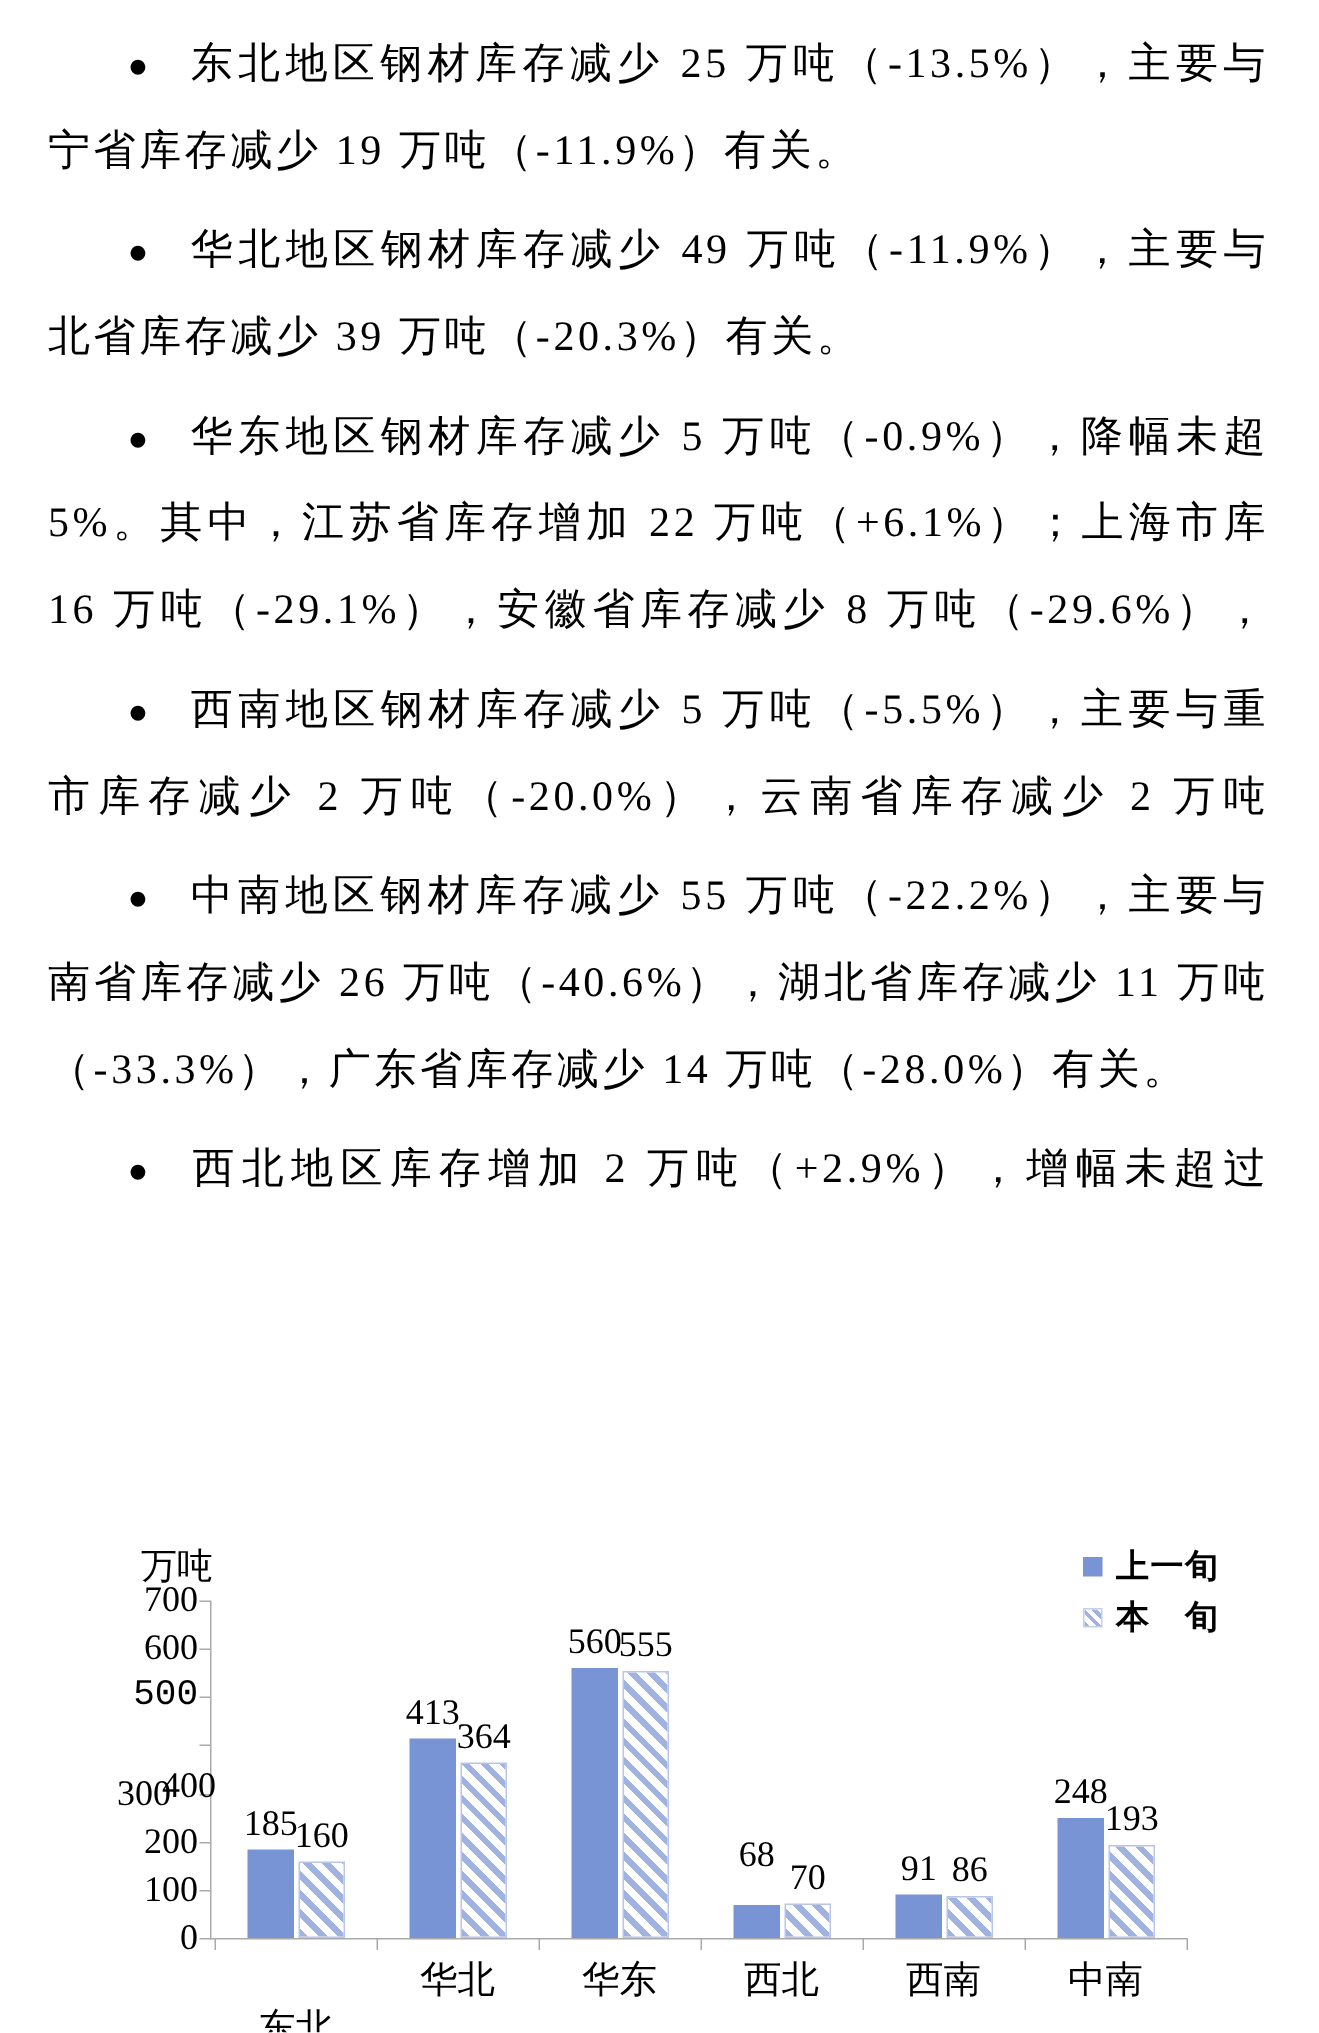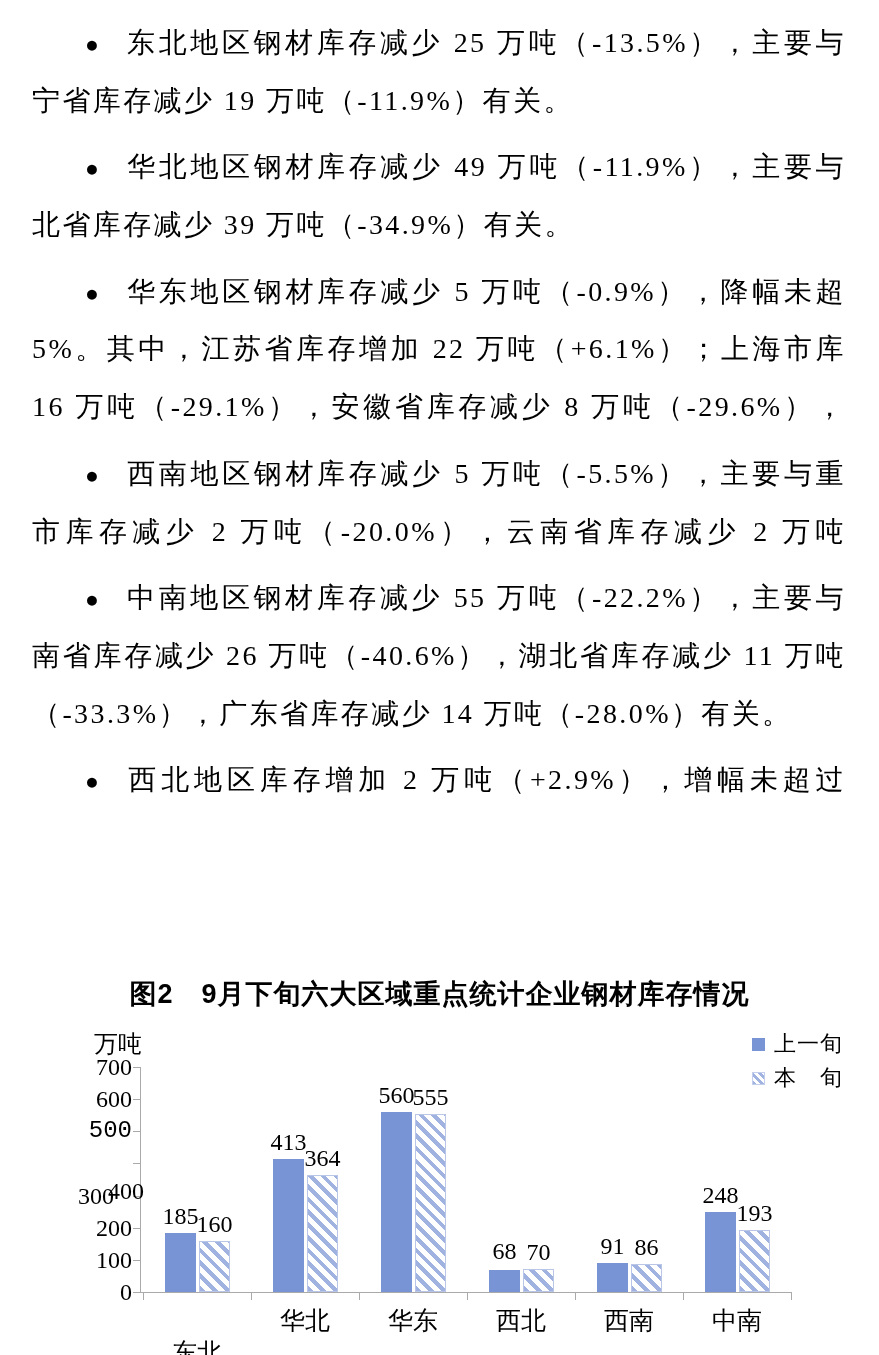--- a/index.html
+++ b/index.html
@@ -22,61 +22,60 @@
   .ytick{position:absolute;width:7px;height:1px;background:#aaaaaa;}
   .xtick{position:absolute;width:1px;height:8px;background:#aaaaaa;}
   #yaxis{position:absolute;background:#aaaaaa;}
   #xaxis{position:absolute;background:#aaaaaa;}
   .bar{position:absolute;}
   .bar.solid{background:#7994d4;}
   .bar.hatched{box-sizing:border-box;border:1px solid #b9c6e8;
       background:repeating-linear-gradient(45deg,#9fb2e0 0px,#9fb2e0 4px,#ffffff 4px,#ffffff 9px);}
   .vlab{position:absolute;width:60px;text-align:center;font-size:24px;line-height:26px;}
   .clab{position:absolute;width:108px;text-align:center;font-size:25px;line-height:30px;}
-  #legend{position:absolute;left:752px;top:14px;}
+  #legend{position:absolute;left:722px;top:14px;font-weight:bold;}
   .lrow{display:flex;align-items:center;height:20px;margin-bottom:14px;}
   .swatch{width:13px;height:13px;margin-right:9px;flex:0 0 auto;}
   .swatch.solid{background:#7994d4;}
   .swatch.hatched{box-sizing:border-box;border:1px solid #c3cfec;
       background:repeating-linear-gradient(45deg,#9fb2e0 0px,#9fb2e0 2.5px,#ffffff 2.5px,#ffffff 5.5px);}
   .ltext{font-size:22px;letter-spacing:1px;}
 </style>
 </head>
 <body>
 
 <div id="page">
   <div id="doc">
       <div class="para">
         <div class="pline fill first"><span class="bullet">●</span>东北地区钢材库存减少 25 万吨（-13.5%），主要与辽</div>
         <div class="pline">宁省库存减少 19 万吨（-11.9%）有关。</div>
       </div>
       <div class="para">
         <div class="pline fill first"><span class="bullet">●</span>华北地区钢材库存减少 49 万吨（-11.9%），主要与河</div>
-        <div class="pline">北省库存减少 39 万吨（-34.9%）有关。</div>
+        <div class="pline">北省库存减少 39 万吨（-20.3%）有关。</div>
       </div>
       <div class="para">
         <div class="pline fill first"><span class="bullet">●</span>华东地区钢材库存减少 5 万吨（-0.9%），降幅未超过</div>
         <div class="pline fill">5%。其中，江苏省库存增加 22 万吨（+6.1%）；上海市库存减少</div>
         <div class="pline fill">16 万吨（-29.1%），安徽省库存减少 8 万吨（-29.6%），山东</div>
       </div>
       <div class="para">
         <div class="pline fill first"><span class="bullet">●</span>西南地区钢材库存减少 5 万吨（-5.5%），主要与重庆</div>
         <div class="pline fill">市库存减少 2 万吨（-20.0%），云南省库存减少 2 万吨（-4.3%）</div>
       </div>
       <div class="para">
         <div class="pline fill first"><span class="bullet">●</span>中南地区钢材库存减少 55 万吨（-22.2%），主要与河</div>
         <div class="pline fill">南省库存减少 26 万吨（-40.6%），湖北省库存减少 11 万吨</div>
         <div class="pline">（-33.3%），广东省库存减少 14 万吨（-28.0%）有关。</div>
       </div>
       <div class="para">
         <div class="pline fill first"><span class="bullet">●</span>西北地区库存增加 2 万吨（+2.9%），增幅未超过 5%。</div>
       </div>
     </div>
 
-  <div id="figure-title">图2　9月下旬六大区域重点统计企业钢材库存情况</div>
 
   <div id="chart">
     <div class="unit">万吨</div>
     <div id="yaxis" style="left: 140px; top: 47px; width: 1px; height: 226px;"></div>
     <div id="xaxis" style="left: 140px; top: 272px; width: 652px; height: 1px;"></div>
     <div id="legend">
         <div class="lrow">
           <div class="swatch solid"></div>
           <span class="ltext">上一旬</span>
         </div>
@@ -117,21 +116,21 @@
       <div class="vlab" style="left: 258.5px; top: 109px;">413</div>
       <div class="bar hatched" style="left: 307px; top: 155px; width: 31px; height: 117px;"></div>
       <div class="vlab" style="left: 292.5px; top: 125px; font-family: Liberation Serif, serif;">364</div>
       <div class="clab" style="left: 251px; top: 286px;">华北</div>
       <div class="bar solid" style="left: 381px; top: 92px; width: 31px; height: 180px;"></div>
       <div class="vlab" style="left: 366.5px; top: 62px;">560</div>
       <div class="bar hatched" style="left: 415px; top: 94px; width: 31px; height: 178px;"></div>
       <div class="vlab" style="left: 400.5px; top: 64px;">555</div>
       <div class="clab" style="left: 359px; top: 286px;">华东</div>
       <div class="bar solid" style="left: 489px; top: 250px; width: 31px; height: 22px;"></div>
-      <div class="vlab" style="left: 474.5px; top: 218px;">68</div>
+      <div class="vlab" style="left: 474.5px; top: 204px;">68</div>
       <div class="bar hatched" style="left: 523px; top: 249px; width: 31px; height: 23px;"></div>
       <div class="vlab" style="left: 508.5px; top: 219px;">70</div>
       <div class="clab" style="left: 467px; top: 286px;">西北</div>
       <div class="bar solid" style="left: 597px; top: 243px; width: 31px; height: 29px;"></div>
       <div class="vlab" style="left: 582.5px; top: 213px;">91</div>
       <div class="bar hatched" style="left: 631px; top: 244px; width: 31px; height: 28px;"></div>
       <div class="vlab" style="left: 616.5px; top: 214px;">86</div>
       <div class="clab" style="left: 575px; top: 286px;">西南</div>
       <div class="bar solid" style="left: 705px; top: 192px; width: 31px; height: 80px;"></div>
       <div class="vlab" style="left: 690.5px; top: 162px;">248</div>

